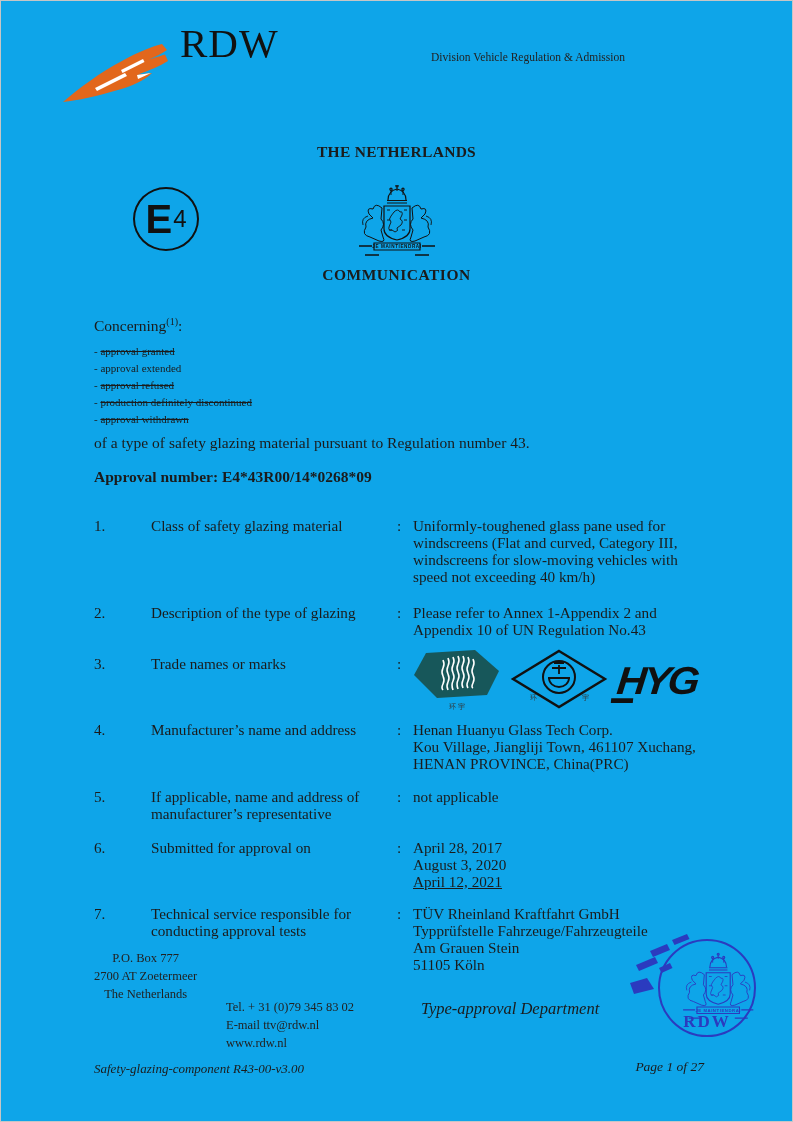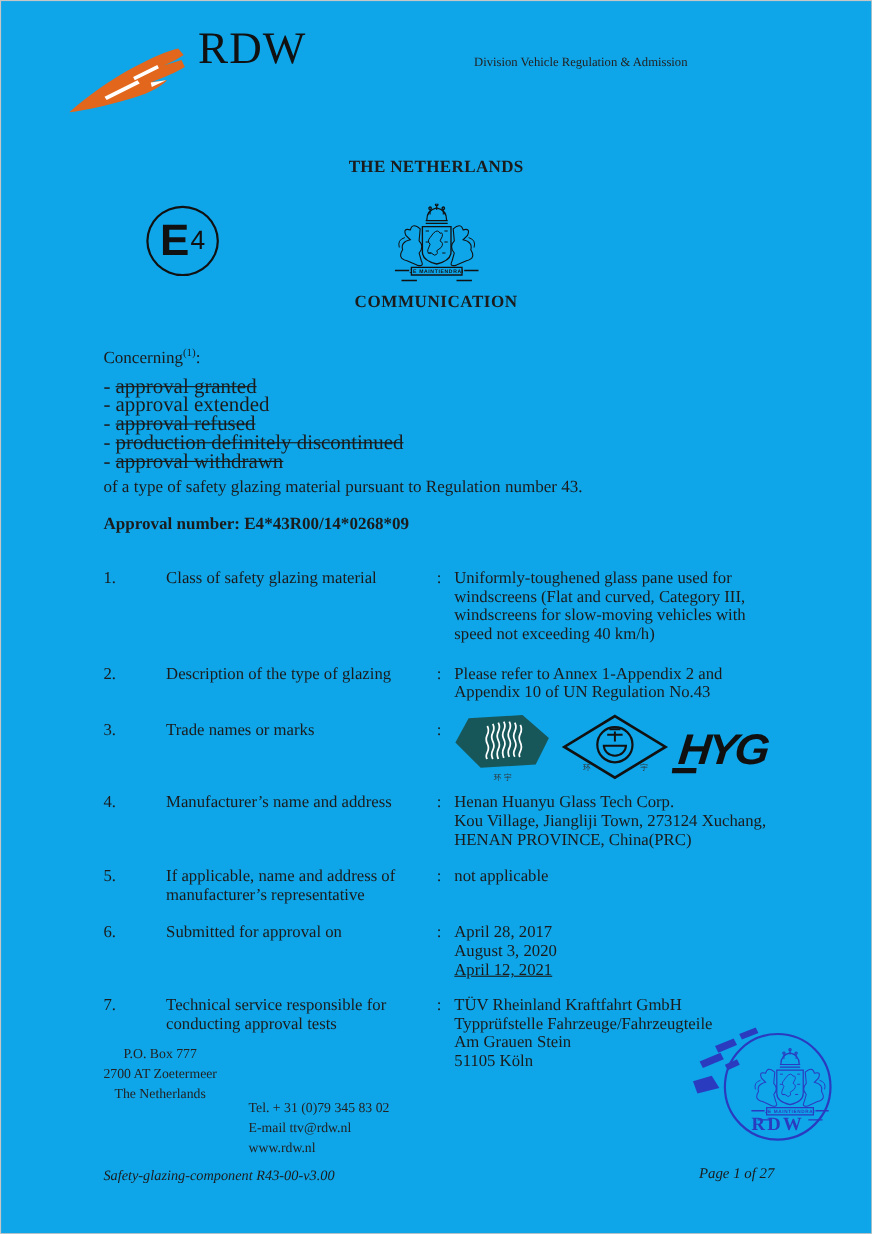--- a/index.html
+++ b/index.html
@@ -20,21 +20,21 @@
   .e4 .four{font-size:24px;font-weight:400;line-height:1;margin-left:1px;color:#111;}
   
   .cline{left:0;right:0;text-align:center;}
   .t-country{top:142px;font-size:15.5px;font-weight:700;letter-spacing:0.3px;}
   .t-nederland{top:159px;font-size:15.5px;letter-spacing:3.5px;}
   .t-comm{top:265px;font-size:15.5px;font-weight:700;letter-spacing:0.5px;}
   .arms-center{left:345px;top:184px;width:102px;height:74px;color:#111;}
   
   .concern-lead{left:93px;top:315px;font-size:15.5px;}
   .concern-lead sup{font-size:10px;}
-  .concern-list{left:93px;top:342px;font-size:19px;line-height:17px;}
+  .concern-list{left:93px;top:342px;font-size:11px;line-height:17px;}
   .struck{text-decoration:line-through;}
   .concern-subject{left:93px;top:433px;font-size:15.5px;}
   .approval{left:93px;top:467px;font-size:15.5px;font-weight:700;}
   
   .item{position:absolute;left:93px;width:614px;font-size:15.2px;line-height:17px;}
   .igrid{display:grid;grid-template-columns:57px 246px 16px auto;align-items:start;}
   .ival div{white-space:nowrap;}
   .u{text-decoration:underline;}
   .logos{display:flex;align-items:center;gap:9px;margin-top:-6px;height:64px;}
   .hyg{position:relative;font-family:"Liberation Sans",sans-serif;font-weight:700;font-style:italic;
@@ -187,21 +187,21 @@
     </div>
   </div>
 
   <div class="item" style="top:720px;">
     <div class="igrid">
       <div>4.</div>
       <div class="nowrap">Manufacturer’s name and address</div>
       <div>:</div>
       <div class="ival">
         <div>Henan Huanyu Glass Tech Corp.</div>
-        <div>Kou Village, Jiangliji Town, 273124 Xuchang,</div>
+        <div>Kou Village, Jiangliji Town, 461107 Xuchang,</div>
         <div>HENAN PROVINCE, China(PRC)</div>
       </div>
     </div>
   </div>
 
   <div class="item" style="top:787px;">
     <div class="igrid">
       <div>5.</div>
       <div>
         <div class="nowrap">If applicable, name and address of</div>
@@ -262,16 +262,17 @@
   <div class="abs f-col f-addr">
     <div>P.O. Box 777</div>
     <div>2700 AT Zoetermeer</div>
     <div>The Netherlands</div>
   </div>
   <div class="abs f-col f-contact">
     <div>Tel. + 31 (0)79 345 83 02</div>
     <div>E-mail ttv@rdw.nl</div>
     <div>www.rdw.nl</div>
   </div>
+  <div class="abs f-dept nowrap">Type-approval Department</div>
   <div class="abs pagefoot-ref nowrap">Safety-glazing-component R43-00-v3.00</div>
   <div class="abs pagefoot-page nowrap">Page 1 of 27</div>
 
 </div>
 
 </body></html>

